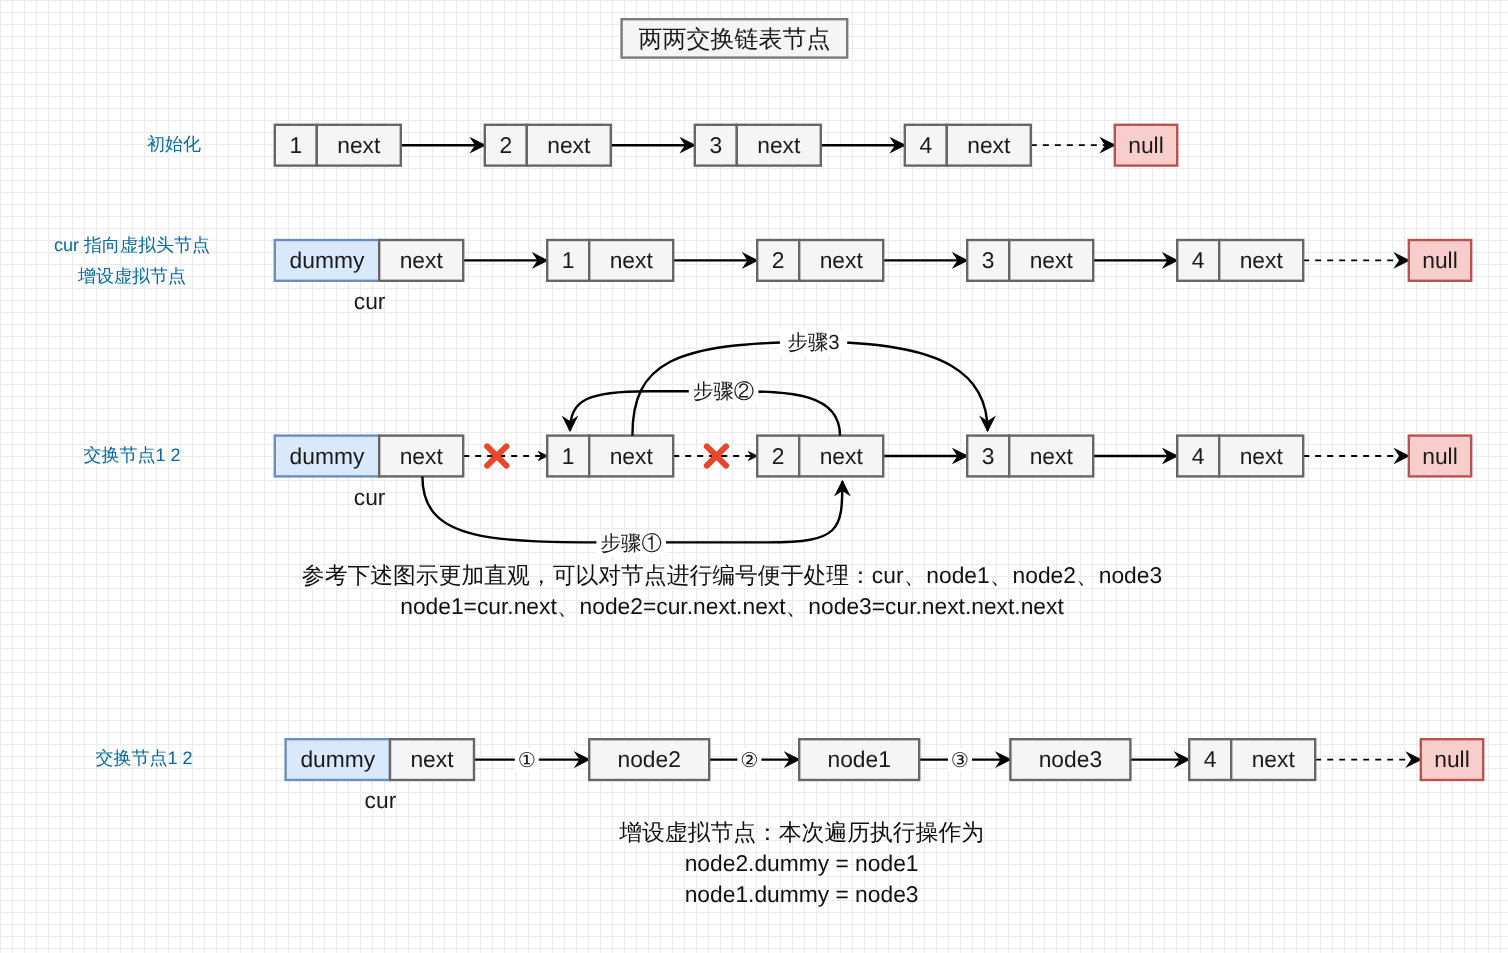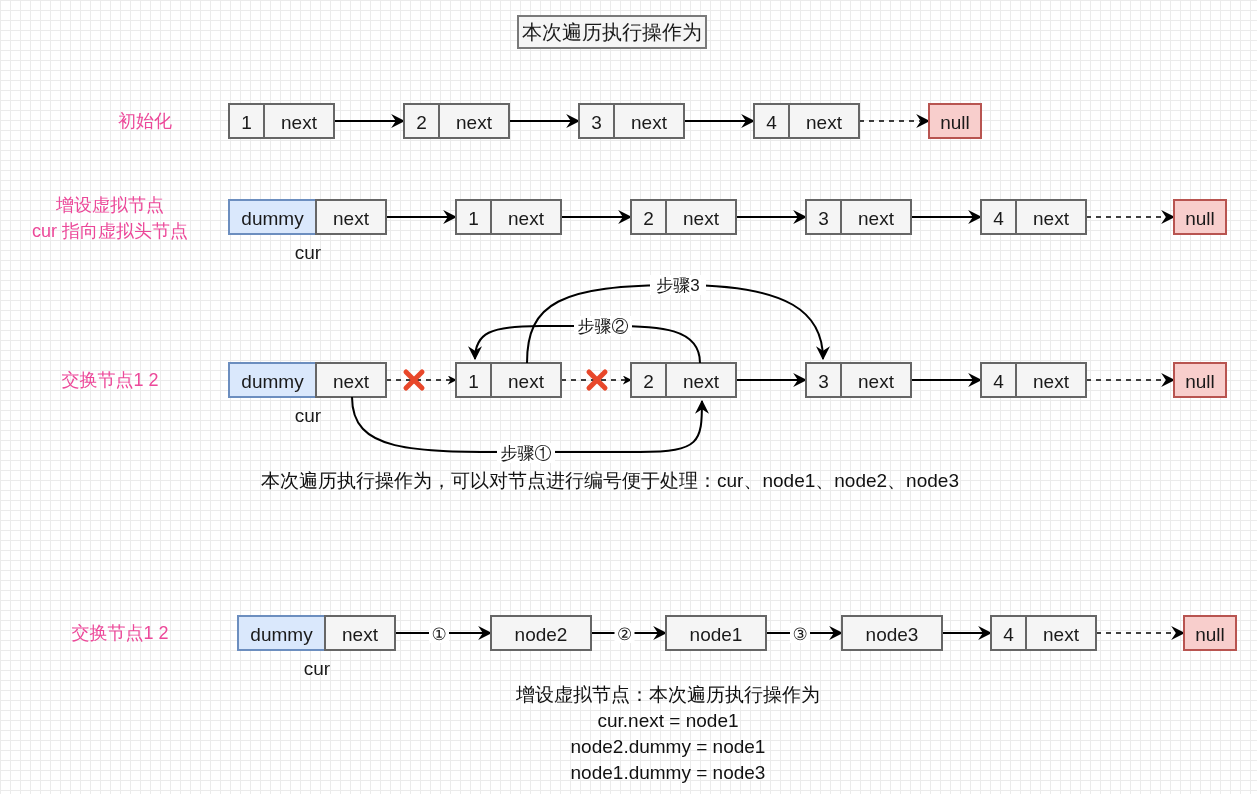--- a/index.html
+++ b/index.html
@@ -13,52 +13,52 @@
     font-family: "Liberation Sans", "DejaVu Sans", sans-serif;
     position: relative;
   }
   #canvas { position: absolute; left: 0; top: 0; }
   .title-box {
     position: absolute; left: 517px; top: 15px; width: 190px; height: 34px;
     border: 2px solid #7a7a7a; background: #f5f5f5; box-sizing: border-box;
     font-size: 20px; color: #1a1a1a; display: flex; align-items: center; justify-content: center;
   }
   .row-label {
-    position: absolute; font-size: 18px; color: #ec4899; text-align: center; line-height: 26px;
+    position: absolute; font-size: 15px; color: #0369a1; text-align: center; line-height: 26px;
   }
   .note {
     position: absolute; font-size: 19px; color: #111; text-align: center; line-height: 26px;
   }
 </style>
 </head>
 <body>
 
-<div class="title-box">本次遍历执行操作为</div>
+<div class="title-box">两两交换链表节点</div>
 
 <div class="row-label" style="left:80px; top:108px; width:130px;">
   <div>初始化</div>
 </div>
 <div class="row-label" style="left:10px; top:192px; width:200px;">
+  <div>cur 指向虚拟头节点</div>
   <div>增设虚拟节点</div>
-  <div>cur 指向虚拟头节点</div>
 </div>
 <div class="row-label" style="left:40px; top:367px; width:140px;">
   <div>交换节点1 2</div>
 </div>
 <div class="row-label" style="left:50px; top:620px; width:140px;">
   <div>交换节点1 2</div>
 </div>
 
 <div class="note" style="left:180px; top:468px; width:860px;">
-  <div>本次遍历执行操作为，可以对节点进行编号便于处理：cur、node1、node2、node3</div>
+  <div>参考下述图示更加直观，可以对节点进行编号便于处理：cur、node1、node2、node3</div>
+  <div>node1=cur.next、node2=cur.next.next、node3=cur.next.next.next</div>
 </div>
 
 <div class="note" style="left:418px; top:682px; width:500px;">
   <div>增设虚拟节点：本次遍历执行操作为</div>
-  <div>cur.next = node1</div>
   <div>node2.dummy = node1</div>
   <div>node1.dummy = node3</div>
 </div>
 
 <svg id="canvas" width="1257" height="794" xmlns="http://www.w3.org/2000/svg">
   <defs>
     <marker id="arr" viewBox="0 0 10 10" refX="9" refY="5" markerWidth="9" markerHeight="9" orient="auto-start-reverse" markerUnits="userSpaceOnUse">
       <path d="M0,0 L10,5 L0,10 L3,5 Z" fill="#000"></path>
     </marker>
     <marker id="arrBig" viewBox="0 0 12 12" refX="11" refY="6" markerWidth="14" markerHeight="14" orient="auto" markerUnits="userSpaceOnUse">

